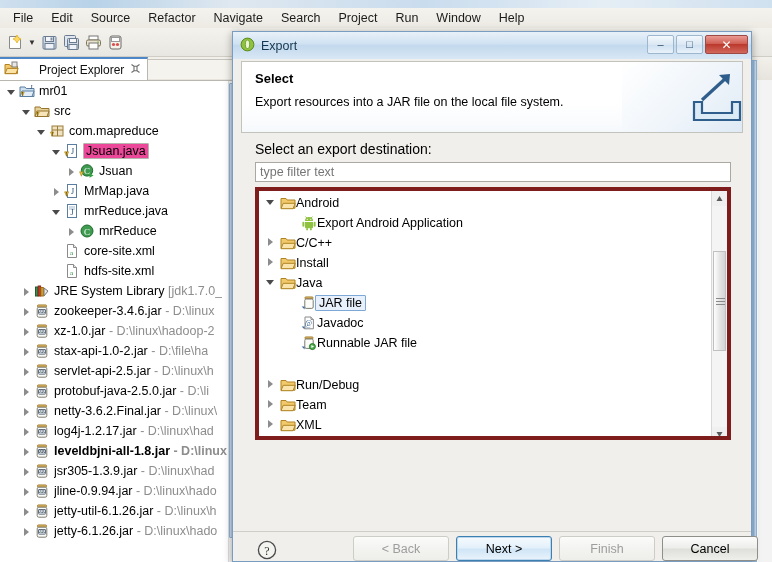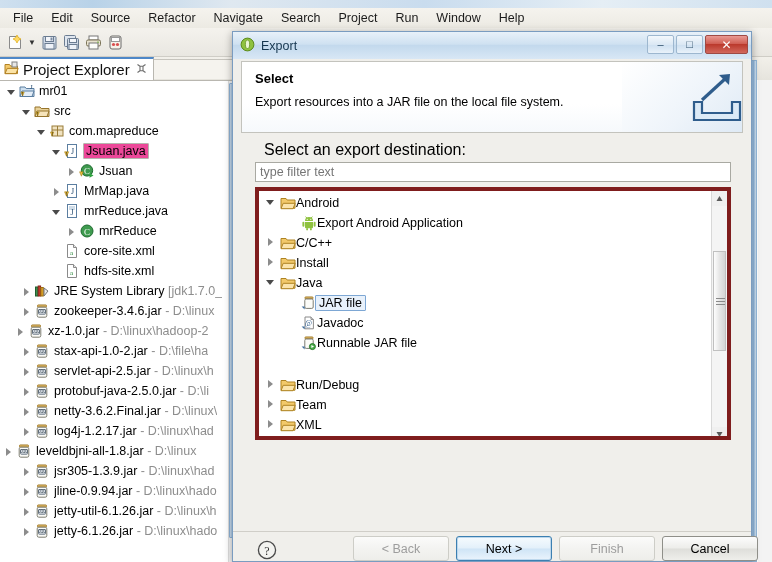--- a/index.html
+++ b/index.html
@@ -28,21 +28,21 @@
   .tbtn{width:22px;height:22px;display:inline-flex;align-items:center;justify-content:center;position:relative;}
   .tb-arrow{width:12px;height:22px;display:inline-flex;align-items:center;justify-content:center;font-size:8px;color:#333;}
 
   
   .leftpane{position:absolute;left:0;top:57px;width:240px;height:505px;background:#ffffff;}
   .view-tabrow{position:absolute;left:0;top:0;width:240px;height:23px;
     background:linear-gradient(180deg,#f2f0ea 0%,#e6e4dd 100%);border-bottom:1px solid #b9b7b0;}
   .view-tab{position:absolute;left:0;top:0;height:23px;display:flex;align-items:center;
     padding:0 6px 0 4px;background:#ffffff;border-right:1px solid #b9b7b0;box-sizing:border-box;
     border-top:2px solid #4e87c7;}
-  .view-tab .label{font-size:15px;color:#111;margin:0 6px 0 4px;white-space:nowrap;}
+  .view-tab .label{font-size:12px;color:#111;margin:0 6px 0 20px;white-space:nowrap;}
   .tab-rest{position:absolute;left:138px;top:2px;width:96px;height:19px;background:#f5f3ee;border:1px solid #c6c4bd;border-bottom:none;}
 
   .tree{position:absolute;left:0;top:24px;width:240px;height:481px;background:#fff;overflow:hidden;}
   .row{height:20px;display:flex;align-items:center;white-space:nowrap;font-size:12.5px;color:#000;}
   .row .twisty{width:11px;height:11px;flex:0 0 11px;margin-right:2px;display:inline-block;position:relative;}
   .row .ico{width:16px;height:16px;flex:0 0 16px;margin-right:4px;display:inline-flex;align-items:center;justify-content:center;}
   .row .txt{overflow:hidden;text-overflow:clip;}
   .row .path{color:#8d8d8d;}
   .row.sel .txt{background:#ec4899;border:1px solid #b6b6ae;padding:0 2px;border-radius:1px;margin-left:-1px;}
 
@@ -83,21 +83,21 @@
 
   .dlg-head{position:absolute;left:8px;top:29px;width:502px;height:72px;
     background:linear-gradient(180deg,#ffffff 0%,#ffffff 60%,#f6f9fc 100%);
     border:1px solid #c3c3bd;box-sizing:border-box;}
   .dlg-head .h1{position:absolute;left:13px;top:9px;font-size:13px;font-weight:bold;color:#000;}
   .dlg-head .h2{position:absolute;left:13px;top:33px;font-size:12.5px;color:#000;}
   .dlg-head .banner{position:absolute;right:0;top:0;width:120px;height:70px;
     background:linear-gradient(135deg,#ffffff 0%,#eef4fa 60%,#dfeaf5 100%);}
 
   .dlg-body{position:absolute;left:8px;top:105px;width:502px;height:385px;}
-  .lbl-dest{position:absolute;left:23px;top:4px;font-size:16px;color:#000;}
+  .lbl-dest{position:absolute;left:14px;top:4px;font-size:14px;color:#000;}
   .filterbox{position:absolute;left:14px;top:25px;width:476px;height:20px;
     background:#fff;border:1px solid #a9a9a2;box-sizing:border-box;
     font-size:12.5px;color:#9a9a9a;padding:2px 4px;font-family:"Liberation Sans",sans-serif;outline:none;}
   .listbox{position:absolute;left:14px;top:50px;width:476px;height:253px;
     background:#fff;border:4px solid #7f1d1d;box-sizing:border-box;overflow:hidden;}
   .lb-inner{position:absolute;left:0;top:2px;width:461px;height:249px;}
   .lrow{height:20px;display:flex;align-items:center;white-space:nowrap;font-size:12.5px;color:#000;}
   .lrow .tw{width:14px;flex:0 0 14px;position:relative;height:14px;}
   .lrow .ic{width:17px;flex:0 0 17px;display:inline-flex;align-items:center;justify-content:center;}
   .lrow.sel .nm{background:#e8f1fb;border:1px solid #7da7d4;padding:0 3px;margin-left:-2px;border-radius:1px;}
@@ -377,21 +377,21 @@
           <span class="ico">
             <svg width="16" height="16" viewBox="0 0 16 16">
               <rect x="3.5" y="2" width="9" height="2" rx=".7" fill="#f2cf7e" stroke="#9d7420"></rect>
               <rect x="3.2" y="4.2" width="9.6" height="10" rx="1.6" fill="#fbfbf7" stroke="#7d7d72"></rect>
               <rect x="4.6" y="6.6" width="6.8" height="4.6" rx=".6" fill="#dfe5ea" stroke="#6b7886"></rect>
               <text x="8" y="10.4" font-size="4.6" text-anchor="middle" fill="#3c4a57" font-family="Liberation Sans, sans-serif">010</text>
             </svg>
           </span>
           <span class="txt">zookeeper-3.4.6.jar<span class="path"> - D:\linux</span></span>
         </div>
-        <div class="row" style="padding-left: 15px;">
+        <div class="row" style="padding-left: 21px;">
           <span class="twisty">
             <i class="tri-closed"></i>
           </span>
           <span class="ico">
             <svg width="16" height="16" viewBox="0 0 16 16">
               <rect x="3.5" y="2" width="9" height="2" rx=".7" fill="#f2cf7e" stroke="#9d7420"></rect>
               <rect x="3.2" y="4.2" width="9.6" height="10" rx="1.6" fill="#fbfbf7" stroke="#7d7d72"></rect>
               <rect x="4.6" y="6.6" width="6.8" height="4.6" rx=".6" fill="#dfe5ea" stroke="#6b7886"></rect>
               <text x="8" y="10.4" font-size="4.6" text-anchor="middle" fill="#3c4a57" font-family="Liberation Sans, sans-serif">010</text>
             </svg>
@@ -461,21 +461,21 @@
           <span class="ico">
             <svg width="16" height="16" viewBox="0 0 16 16">
               <rect x="3.5" y="2" width="9" height="2" rx=".7" fill="#f2cf7e" stroke="#9d7420"></rect>
               <rect x="3.2" y="4.2" width="9.6" height="10" rx="1.6" fill="#fbfbf7" stroke="#7d7d72"></rect>
               <rect x="4.6" y="6.6" width="6.8" height="4.6" rx=".6" fill="#dfe5ea" stroke="#6b7886"></rect>
               <text x="8" y="10.4" font-size="4.6" text-anchor="middle" fill="#3c4a57" font-family="Liberation Sans, sans-serif">010</text>
             </svg>
           </span>
           <span class="txt">log4j-1.2.17.jar<span class="path"> - D:\linux\had</span></span>
         </div>
-        <div class="row" style="padding-left: 3px;">
+        <div class="row" style="padding-left: 21px; font-weight: bold;">
           <span class="twisty">
             <i class="tri-closed"></i>
           </span>
           <span class="ico">
             <svg width="16" height="16" viewBox="0 0 16 16">
               <rect x="3.5" y="2" width="9" height="2" rx=".7" fill="#f2cf7e" stroke="#9d7420"></rect>
               <rect x="3.2" y="4.2" width="9.6" height="10" rx="1.6" fill="#fbfbf7" stroke="#7d7d72"></rect>
               <rect x="4.6" y="6.6" width="6.8" height="4.6" rx=".6" fill="#dfe5ea" stroke="#6b7886"></rect>
               <text x="8" y="10.4" font-size="4.6" text-anchor="middle" fill="#3c4a57" font-family="Liberation Sans, sans-serif">010</text>
             </svg>

